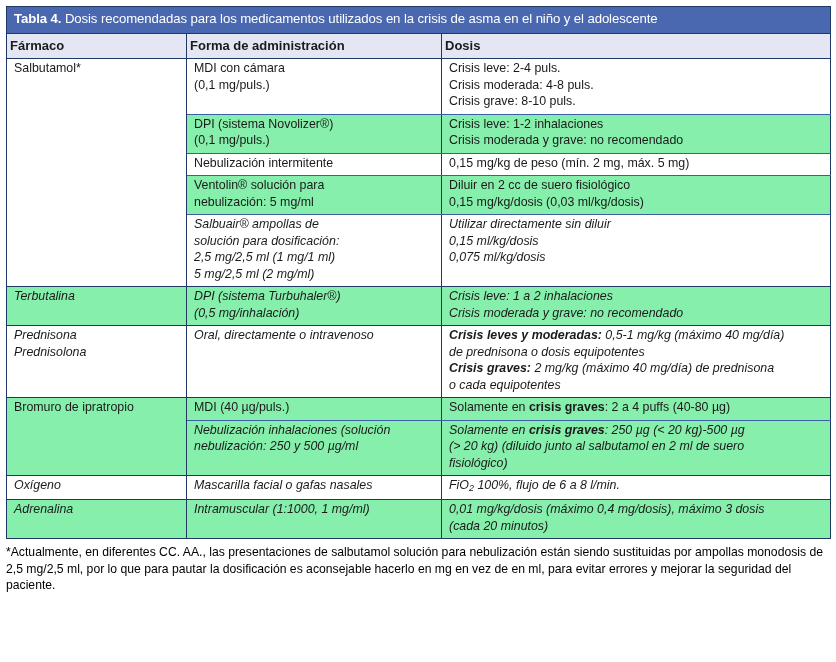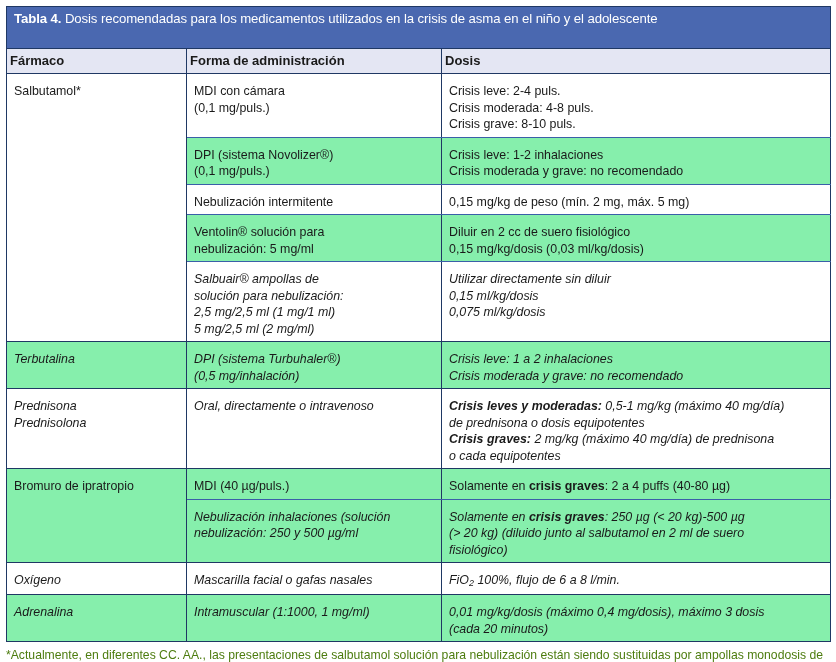--- a/index.html
+++ b/index.html
@@ -31,21 +31,21 @@
 
   table.dose-table col.c1 { width: 180px; }
   table.dose-table col.c2 { width: 255px; }
   table.dose-table col.c3 { width: 389px; }
 
   
   tr.caption-row td {
     background: #4a68b0;
     color: #ffffff;
     font-size: 13.2px;
-    padding: 4px 7px 22px 7px;
+    padding: 4px 7px 7px 7px;
     border: 1px solid #1f3864;
     letter-spacing: -0.1px;
     line-height: 1.15;
     white-space: nowrap;
   }
   tr.caption-row .cap-strong { font-weight: bold; }
 
   
   tr.head-row td {
     background: #e4e6f3;
@@ -55,21 +55,21 @@
     border: 1px solid #1f3864;
     vertical-align: top;
   }
 
   
   td.cell {
     border-left: 1px solid #1f3864;
     border-right: 1px solid #1f3864;
     border-top: 1px solid #3a5fa8;
     border-bottom: 1px solid #3a5fa8;
-    padding: 9px 7px 4px 7px;
+    padding: 1px 7px 4px 7px;
     vertical-align: top;
     line-height: 1.33;
     background: #ffffff;
   }
   td.cell.shaded { background: #86efac; }
   td.cell.drug   { border-top-color: #1f3864; border-bottom-color: #1f3864; }
 
   tr.group-start > td { border-top: 1px solid #1f3864; }
   tr.group-end   > td { border-bottom: 1px solid #1f3864; font-style: italic; }
 
@@ -78,21 +78,21 @@
   .i { }
   sub { font-size: 0.72em; vertical-align: -0.25em; }
 
   
   #footnote {
     box-sizing: border-box;
     width: 824px;
     margin: 5px 6px 0 6px;
     font-size: 12.2px;
     line-height: 1.34;
-    color: #4d7c0f;
+    color: #000000;
     text-align: left;
   }
 </style>
 </head>
 <body>
 
 <div id="table-wrap">
   <table class="dose-table">
     <colgroup>
       <col class="c1">
@@ -144,21 +144,21 @@
             <span class="line">nebulización: 5 mg/ml</span>
           </td>
           <td class="cell shaded">
             <span class="line">Diluir en 2 cc de suero fisiológico</span>
             <span class="line">0,15 mg/kg/dosis (0,03 ml/kg/dosis)</span>
           </td>
         </tr>
         <tr class="group-end">
           <td class="cell">
             <span class="line">Salbuair® ampollas de</span>
-            <span class="line">solución para nebulización:</span>
+            <span class="line">solución para dosificación:</span>
             <span class="line">2,5 mg/2,5 ml (1 mg/1 ml)</span>
             <span class="line">5 mg/2,5 ml (2 mg/ml)</span>
           </td>
           <td class="cell">
             <span class="line">Utilizar directamente sin diluir</span>
             <span class="line">0,15 ml/kg/dosis</span>
             <span class="line">0,075 ml/kg/dosis</span>
           </td>
         </tr>
         <tr class="group-start group-end">

